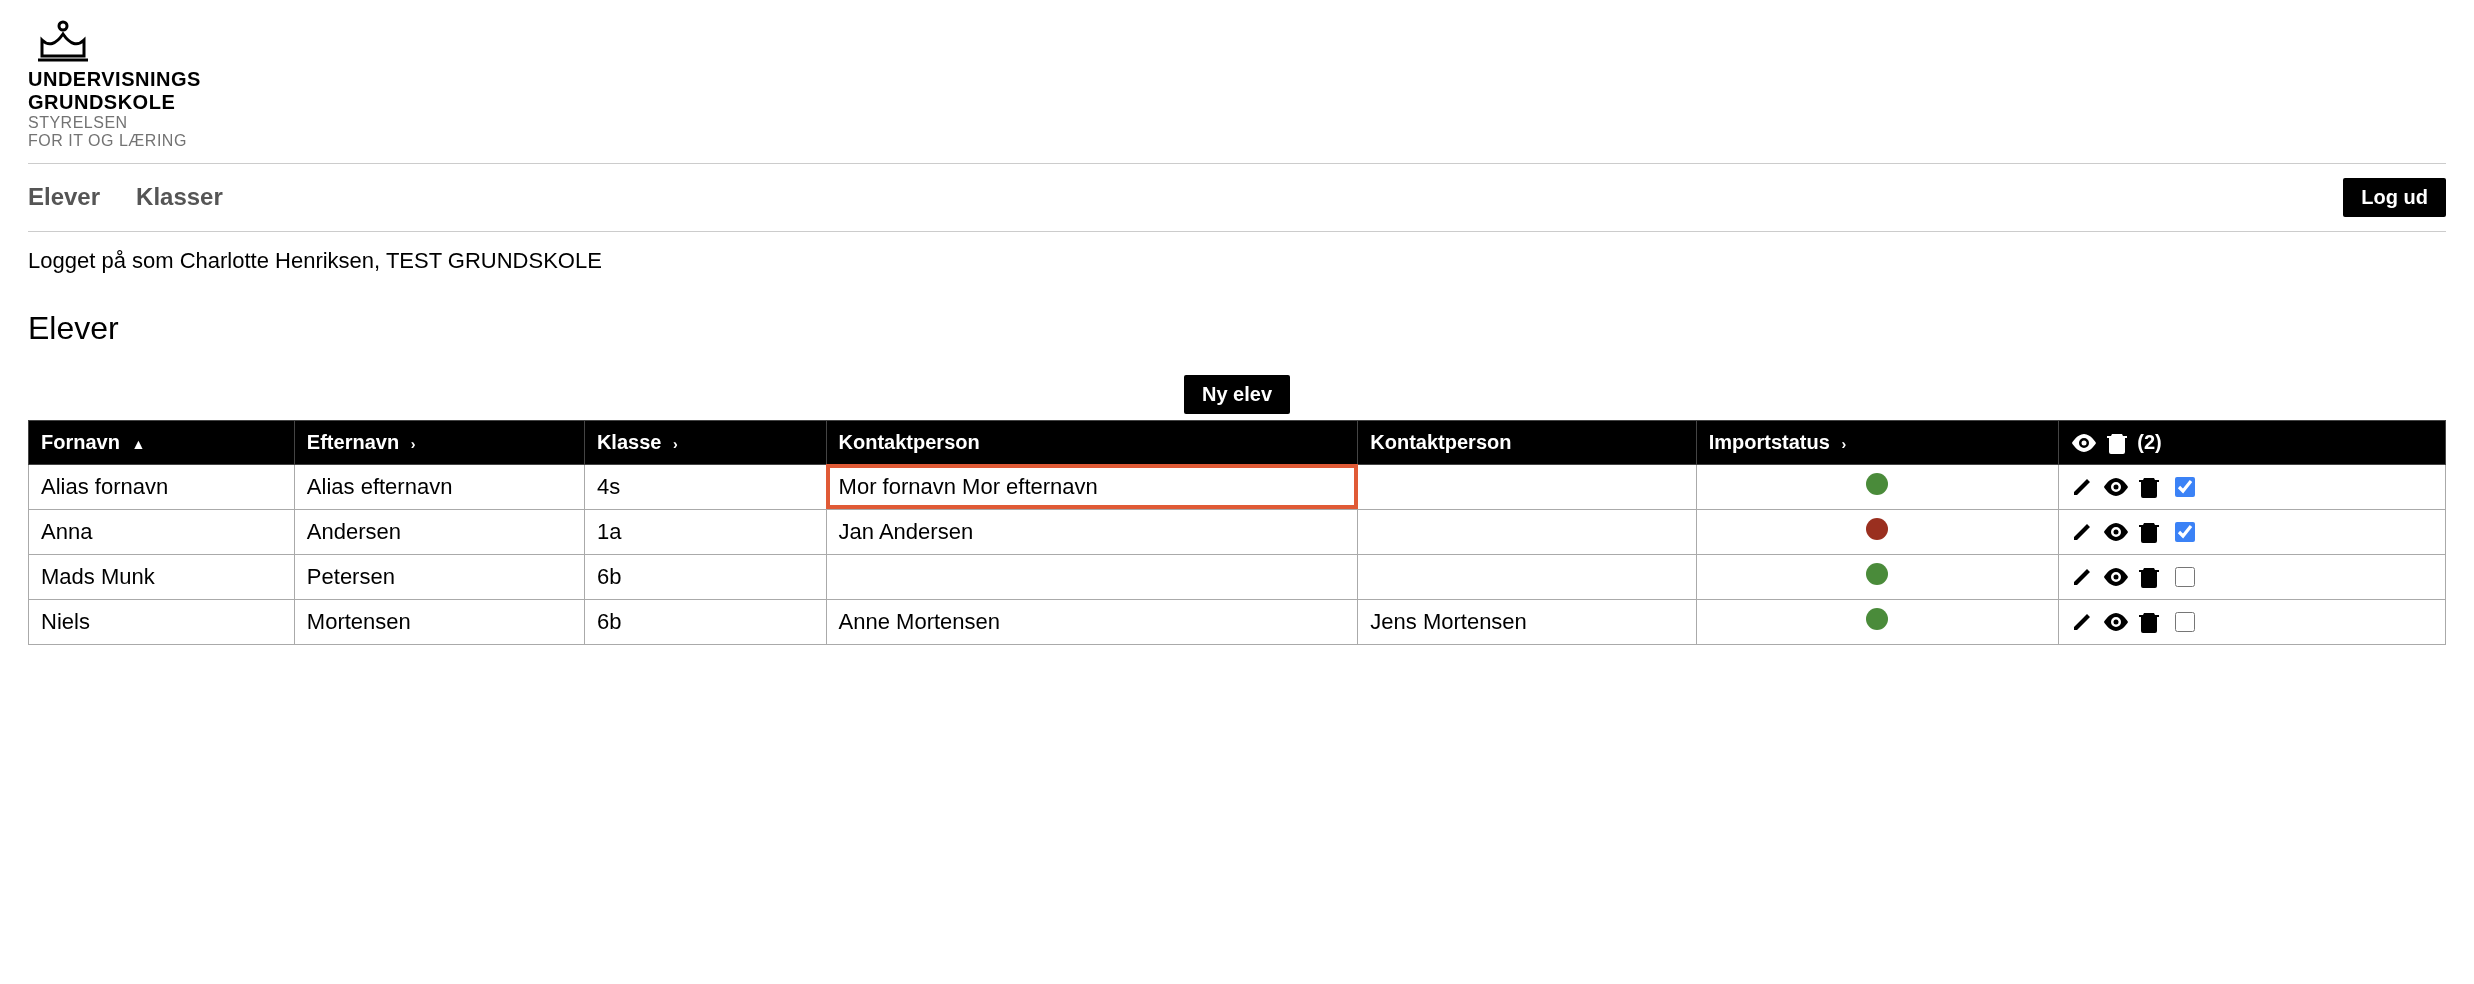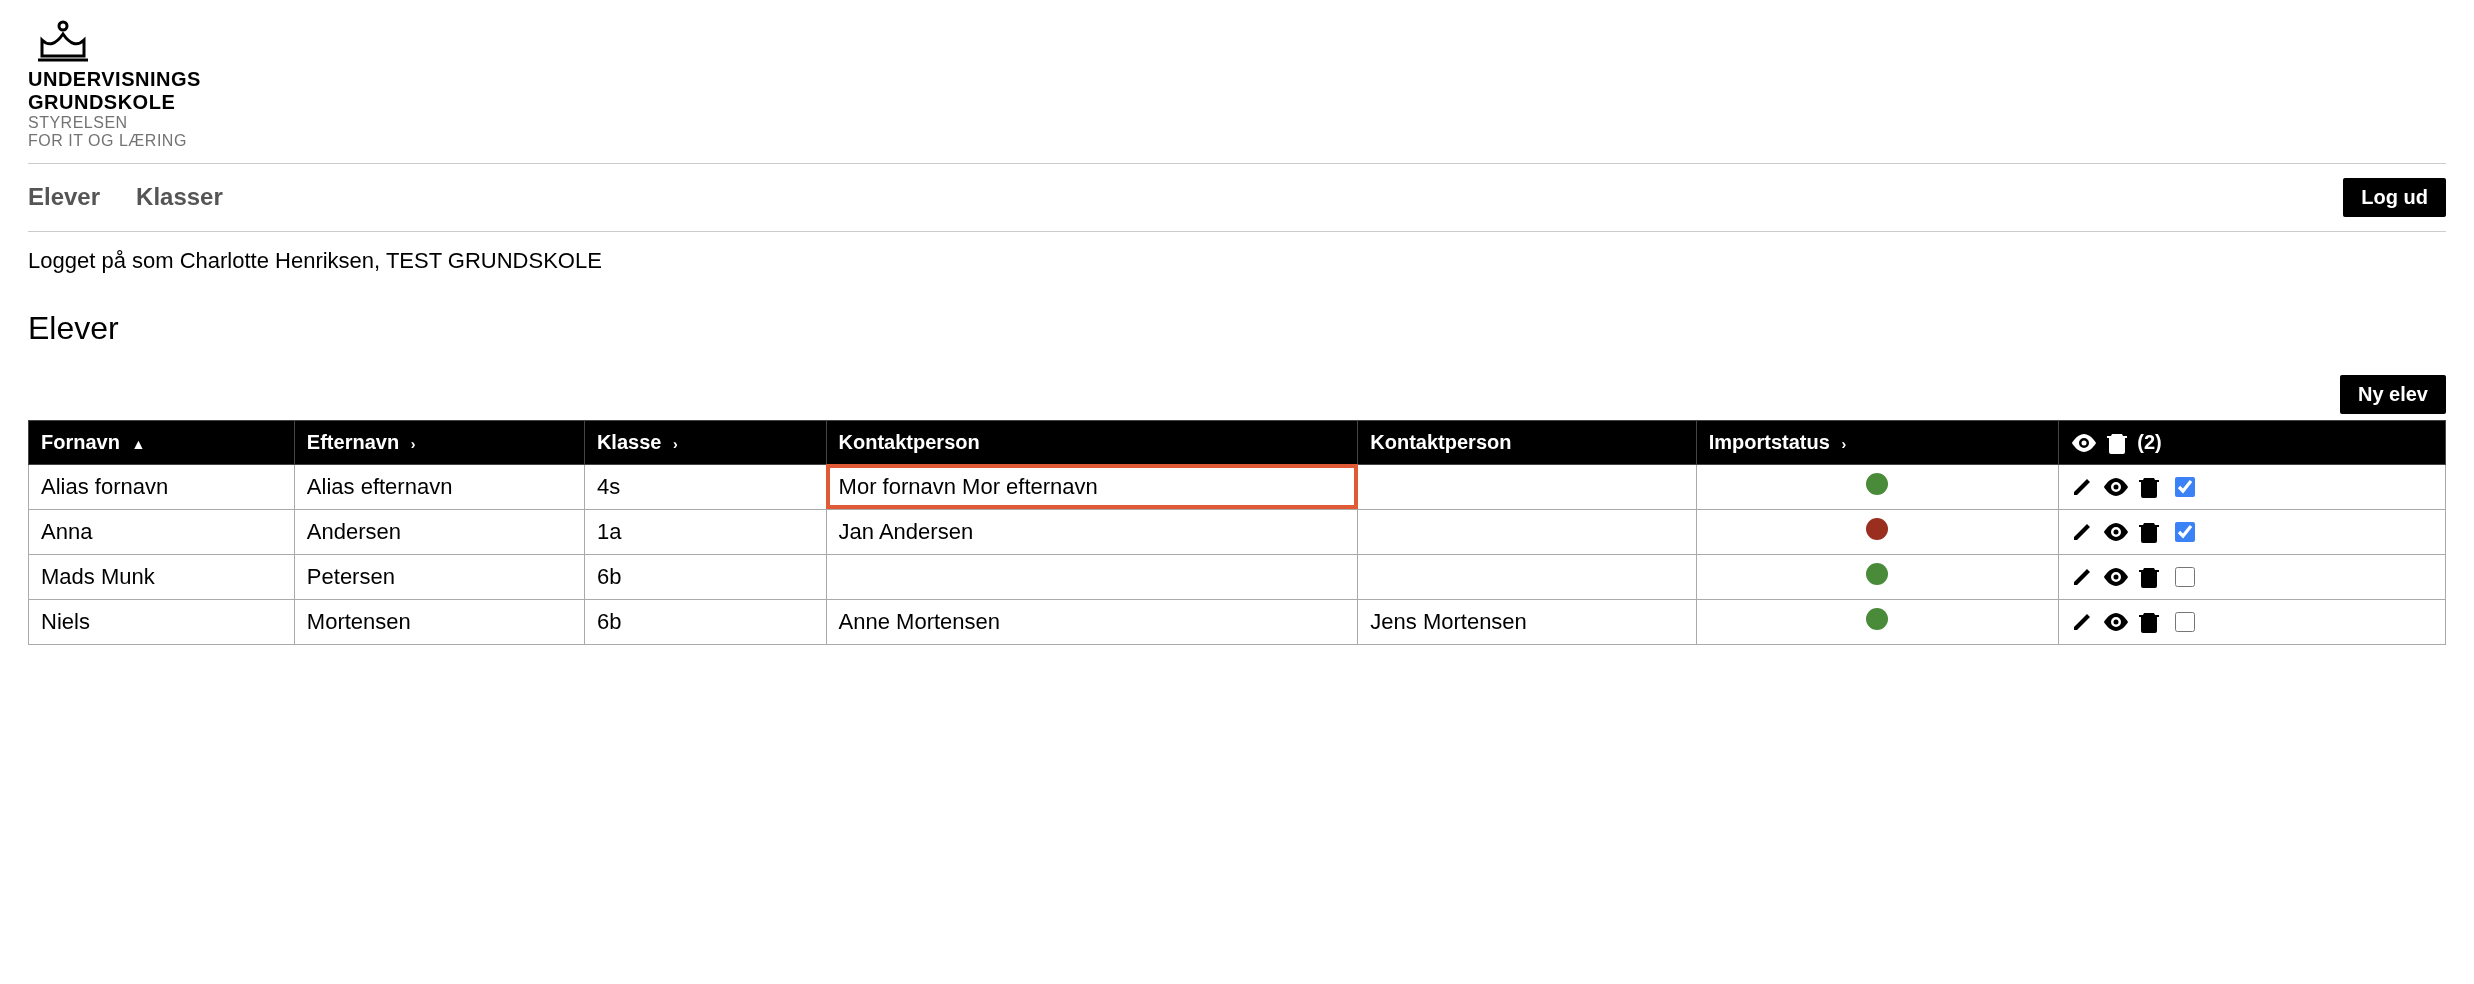--- a/index.html
+++ b/index.html
@@ -9,21 +9,21 @@
     .logo-block { text-align: left; line-height: 1.15; }
     .crown { display: block; margin: 0 0 4px 6px; }
     .logo-line1 { font-size: 20px; font-weight: 700; letter-spacing: 0.5px; }
     .logo-line2 { font-size: 16px; letter-spacing: 0.5px; color: #737373; }
     .topnav { display: flex; justify-content: space-between; align-items: center; padding: 14px 0; border-bottom: 1px solid #ccc; }
     .nav-links { display: flex; gap: 36px; }
     .nav-links a { color: #555; font-weight: bold; text-decoration: none; font-size: 24px; cursor: pointer; }
     .btn-black { background: #000; color: #fff; font-weight: bold; border: none; padding: 8px 18px; font-size: 20px; cursor: pointer; border-radius: 2px; }
     .logged-in { text-align: left; padding: 16px 0 36px 0; font-size: 22px; }
     .page-title { font-size: 32px; font-weight: normal; margin-bottom: 28px; }
-    .table-toolbar { display: flex; justify-content: flex-end; margin-bottom: 6px; }
+    .table-toolbar { display: flex; justify-content: center; margin-bottom: 6px; }
     table { width: 100%; border-collapse: collapse; table-layout: fixed; }
     th, td { border: 1px solid #aaa; padding: 8px 12px; text-align: left; vertical-align: middle; height: 44px; }
     thead th { background: #000; color: #fff; font-weight: bold; font-size: 20px; border-color: #444; margin-top: 18px; }
     thead th .sort-icon { font-size: 14px; margin-left: 6px; }
     .col-actions-head { text-align: left; }
     .status-dot { width: 22px; height: 22px; border-radius: 50%; display: inline-block; }
     .status-green { background: #4a8b3a; }
     .status-red { background: #9a2f1f; }
     td.center { text-align: center; }
     .actions { display: flex; align-items: center; gap: 10px; }

